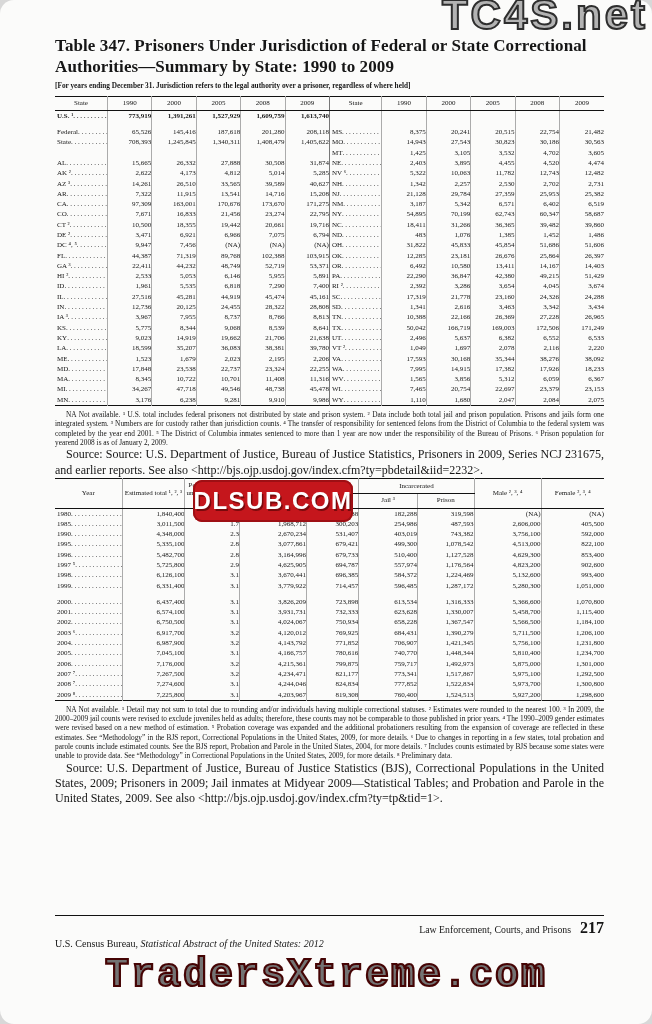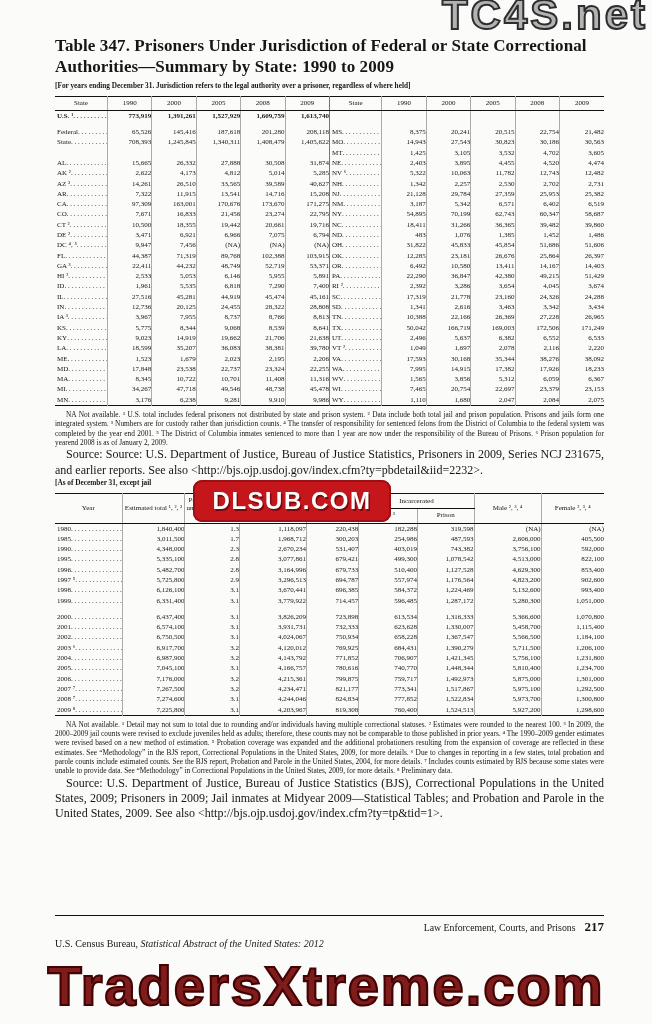--- a/index.html
+++ b/index.html
@@ -1,18 +1,18 @@
 <!DOCTYPE html>
 <html><head>
 <meta charset="utf-8">
 <style>
   html,body{margin:0;padding:0;}
   body{width:652px;height:1024px;background:#d8d8d8;}
   .page{position:relative;width:652px;height:1024px;background:#fbfbfa;overflow:hidden;
-        color:#161616;font-family:"Liberation Serif",serif;}
+        color:#161616;font-family:"Liberation Serif",serif;border-radius:14px;}
   .content{position:absolute;left:55px;top:36px;width:549px;}
 
   .tbl-title{font-size:17px;font-weight:bold;line-height:1.22;letter-spacing:.1px;margin:0 0 4px 0;}
   .bracket{font-size:7.3px;margin:0 0 6px 0;font-weight:bold;}
 
   table.data{width:100%;border-collapse:collapse;table-layout:fixed;font-size:7px;
              border-top:1.5px solid #111;border-bottom:1px solid #111;}
   table.data th{font-weight:normal;font-size:7px;text-align:center;vertical-align:middle;
                 padding:2px 1px;border-bottom:1px solid #111;line-height:1.18;}
   table.data td{padding:0;height:10.3px;line-height:10.3px;overflow:hidden;white-space:nowrap;}
@@ -25,34 +25,34 @@
   .b{font-weight:bold;}
   tr.spacer td{height:6px;line-height:6px;}
   .grpcell{border-bottom:1px solid #111;}
 
   .notes{font-size:7.35px;line-height:1.27;text-align:justify;margin:4px 0 0 0;text-indent:11px;}
   .src{font-size:12px;line-height:1.27;text-align:justify;margin:0;text-indent:11px;}
   .sect2{margin-top:12px;}
 
   .footer-rule{position:absolute;left:55px;width:549px;top:915px;border-top:1px solid #111;}
   .footer-line{position:absolute;right:48px;top:919px;font-size:9.8px;}
-  .footer-line .pagenum{font-weight:bold;font-size:13px;margin-left:9px;}
+  .footer-line .pagenum{font-weight:bold;font-size:16px;margin-left:9px;}
   .credit{position:absolute;left:55px;top:938px;font-size:10px;}
   .credit .ital{font-style:italic;}
 
   .wm-top{position:absolute;top:-9px;right:4px;font-family:"Liberation Sans",sans-serif;
           font-weight:bold;font-size:42px;letter-spacing:3px;color:#b3b3b3;
           -webkit-text-stroke:2px #2e2e2e;z-index:9;}
-  .wm-mid{position:absolute;left:193px;top:480px;width:198px;height:42px;background:#c5161c;
+  .wm-mid{position:absolute;left:193px;top:480px;width:160px;height:42px;background:#c5161c;
           border-radius:9px;color:#fff;font-family:"Liberation Sans",sans-serif;font-weight:bold;
           font-size:24px;letter-spacing:1.5px;display:flex;align-items:center;justify-content:center;
           z-index:9;text-shadow:1.5px 1.5px 0 rgba(60,0,0,.55);box-shadow:inset 0 0 0 2px #9e0f14;}
   .wm-bottom{position:absolute;left:326px;transform:translateX(-50%);top:953px;
-             font-family:Liberation Sans, sans-serif;font-weight:bold;font-size:56px;white-space:nowrap;
-             color:#7f1d1d;-webkit-text-stroke:2.2px #450404;letter-spacing:2px;z-index:9;}
+             font-family:Liberation Mono, monospace;font-weight:bold;font-size:40px;white-space:nowrap;
+             color:#737373;-webkit-text-stroke:2.2px #450404;letter-spacing:2px;z-index:9;}
 </style>
 </head>
 <body>
 
 <div class="page">
 
   <div class="wm-top">TC4S.net</div>
 
   <div class="content">
 
@@ -766,21 +766,20 @@
             <td class="num">2,047</td>
             <td class="num">2,084</td>
             <td class="num">2,075</td>
           </tr>
         </tbody>
     </table>
 
     <p class="notes">NA Not available.  ¹ U.S. total includes federal prisoners not distributed by state and prison system.  ² Data include both total jail and prison population. Prisons and jails form one integrated system.  ³ Numbers are for custody rather than jurisdiction counts.  ⁴ The transfer of responsibility for sentenced felons from the District of Columbia to the federal system was completed by the year end 2001.  ⁵ The District of Columbia inmates sentenced to more than 1 year are now under the responsibility of the Bureau of Prisons.  ⁶ Prison population for yearend 2008 is as of January 2, 2009.</p>
     <p class="src">Source:  Source: U.S. Department of Justice, Bureau of Justice Statistics, Prisoners in 2009, Series NCJ 231675, and earlier reports. See also &lt;http://bjs.ojp.usdoj.gov/index.cfm?ty=pbdetail&amp;iid=2232&gt;.</p>
 
-    <p class="bracket">[As of December 31, except jail</p>
 
     <table class="data">
       <colgroup>
         <col style="width:64px">
           <col style="width:60px">
           <col style="width:52px">
           <col style="width:64px">
           <col style="width:50px">
         <col style="width:56px">
           <col style="width:54px">
@@ -887,21 +886,21 @@
           </tr>
           <tr>
             <td class="st">
               <div class="lblwrap">
                 <span>1997 ⁵</span>
                 <span class="dots"> . . . . . . . . . . . . . . . . . . . . . . . .</span>
               </div>
             </td>
             <td class="num">5,725,800</td>
             <td class="num">2.9</td>
-            <td class="num">3,296,513</td>
+            <td class="num">4,625,905</td>
             <td class="num">694,787</td>
             <td class="num">557,974</td>
             <td class="num">1,176,564</td>
             <td class="num">4,823,200</td>
             <td class="num">902,600</td>
           </tr>
           <tr>
             <td class="st">
               <div class="lblwrap">
                 <span>1998</span>

